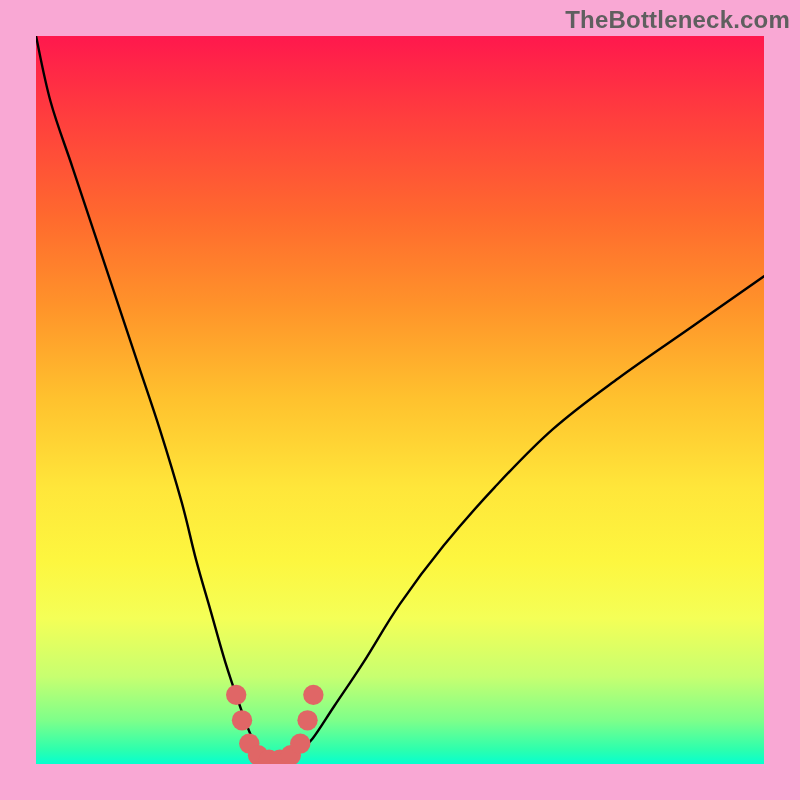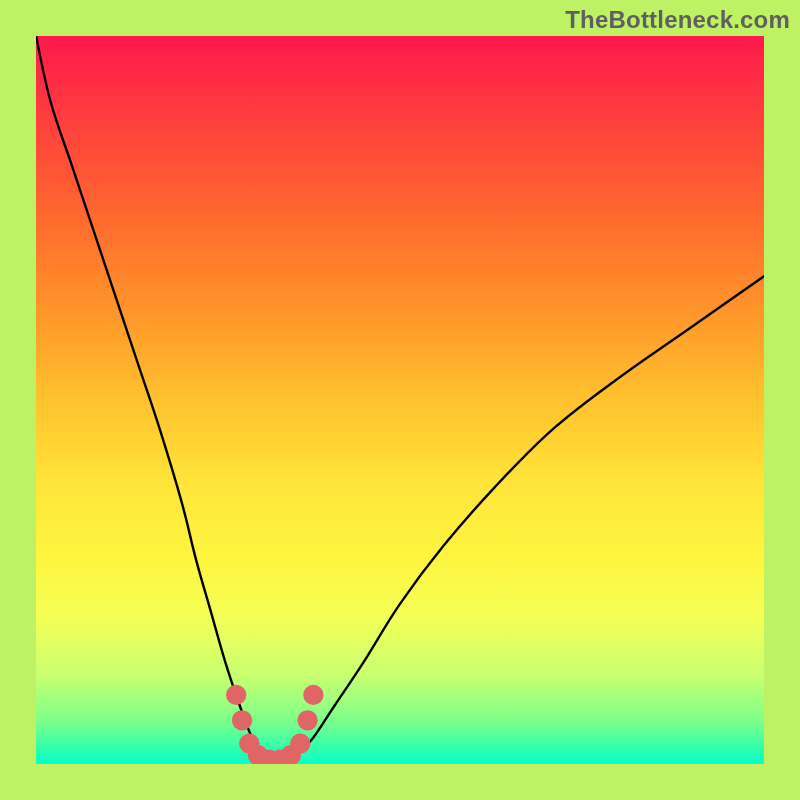--- a/index.html
+++ b/index.html
@@ -10,21 +10,21 @@
     overflow: hidden;
     background: #000;
     font-family: Arial, Helvetica, sans-serif;
   }
   .frame {
     position: absolute;
     left: 0;
     top: 0;
     width: 800px;
     height: 800px;
-    background: #bef264;
+    background: #f9a8d4;
   }
   .plot {
     position: absolute;
     left: 36px;
     top: 36px;
     width: 728px;
     height: 728px;
     overflow: hidden;
   }
   .gradient {

